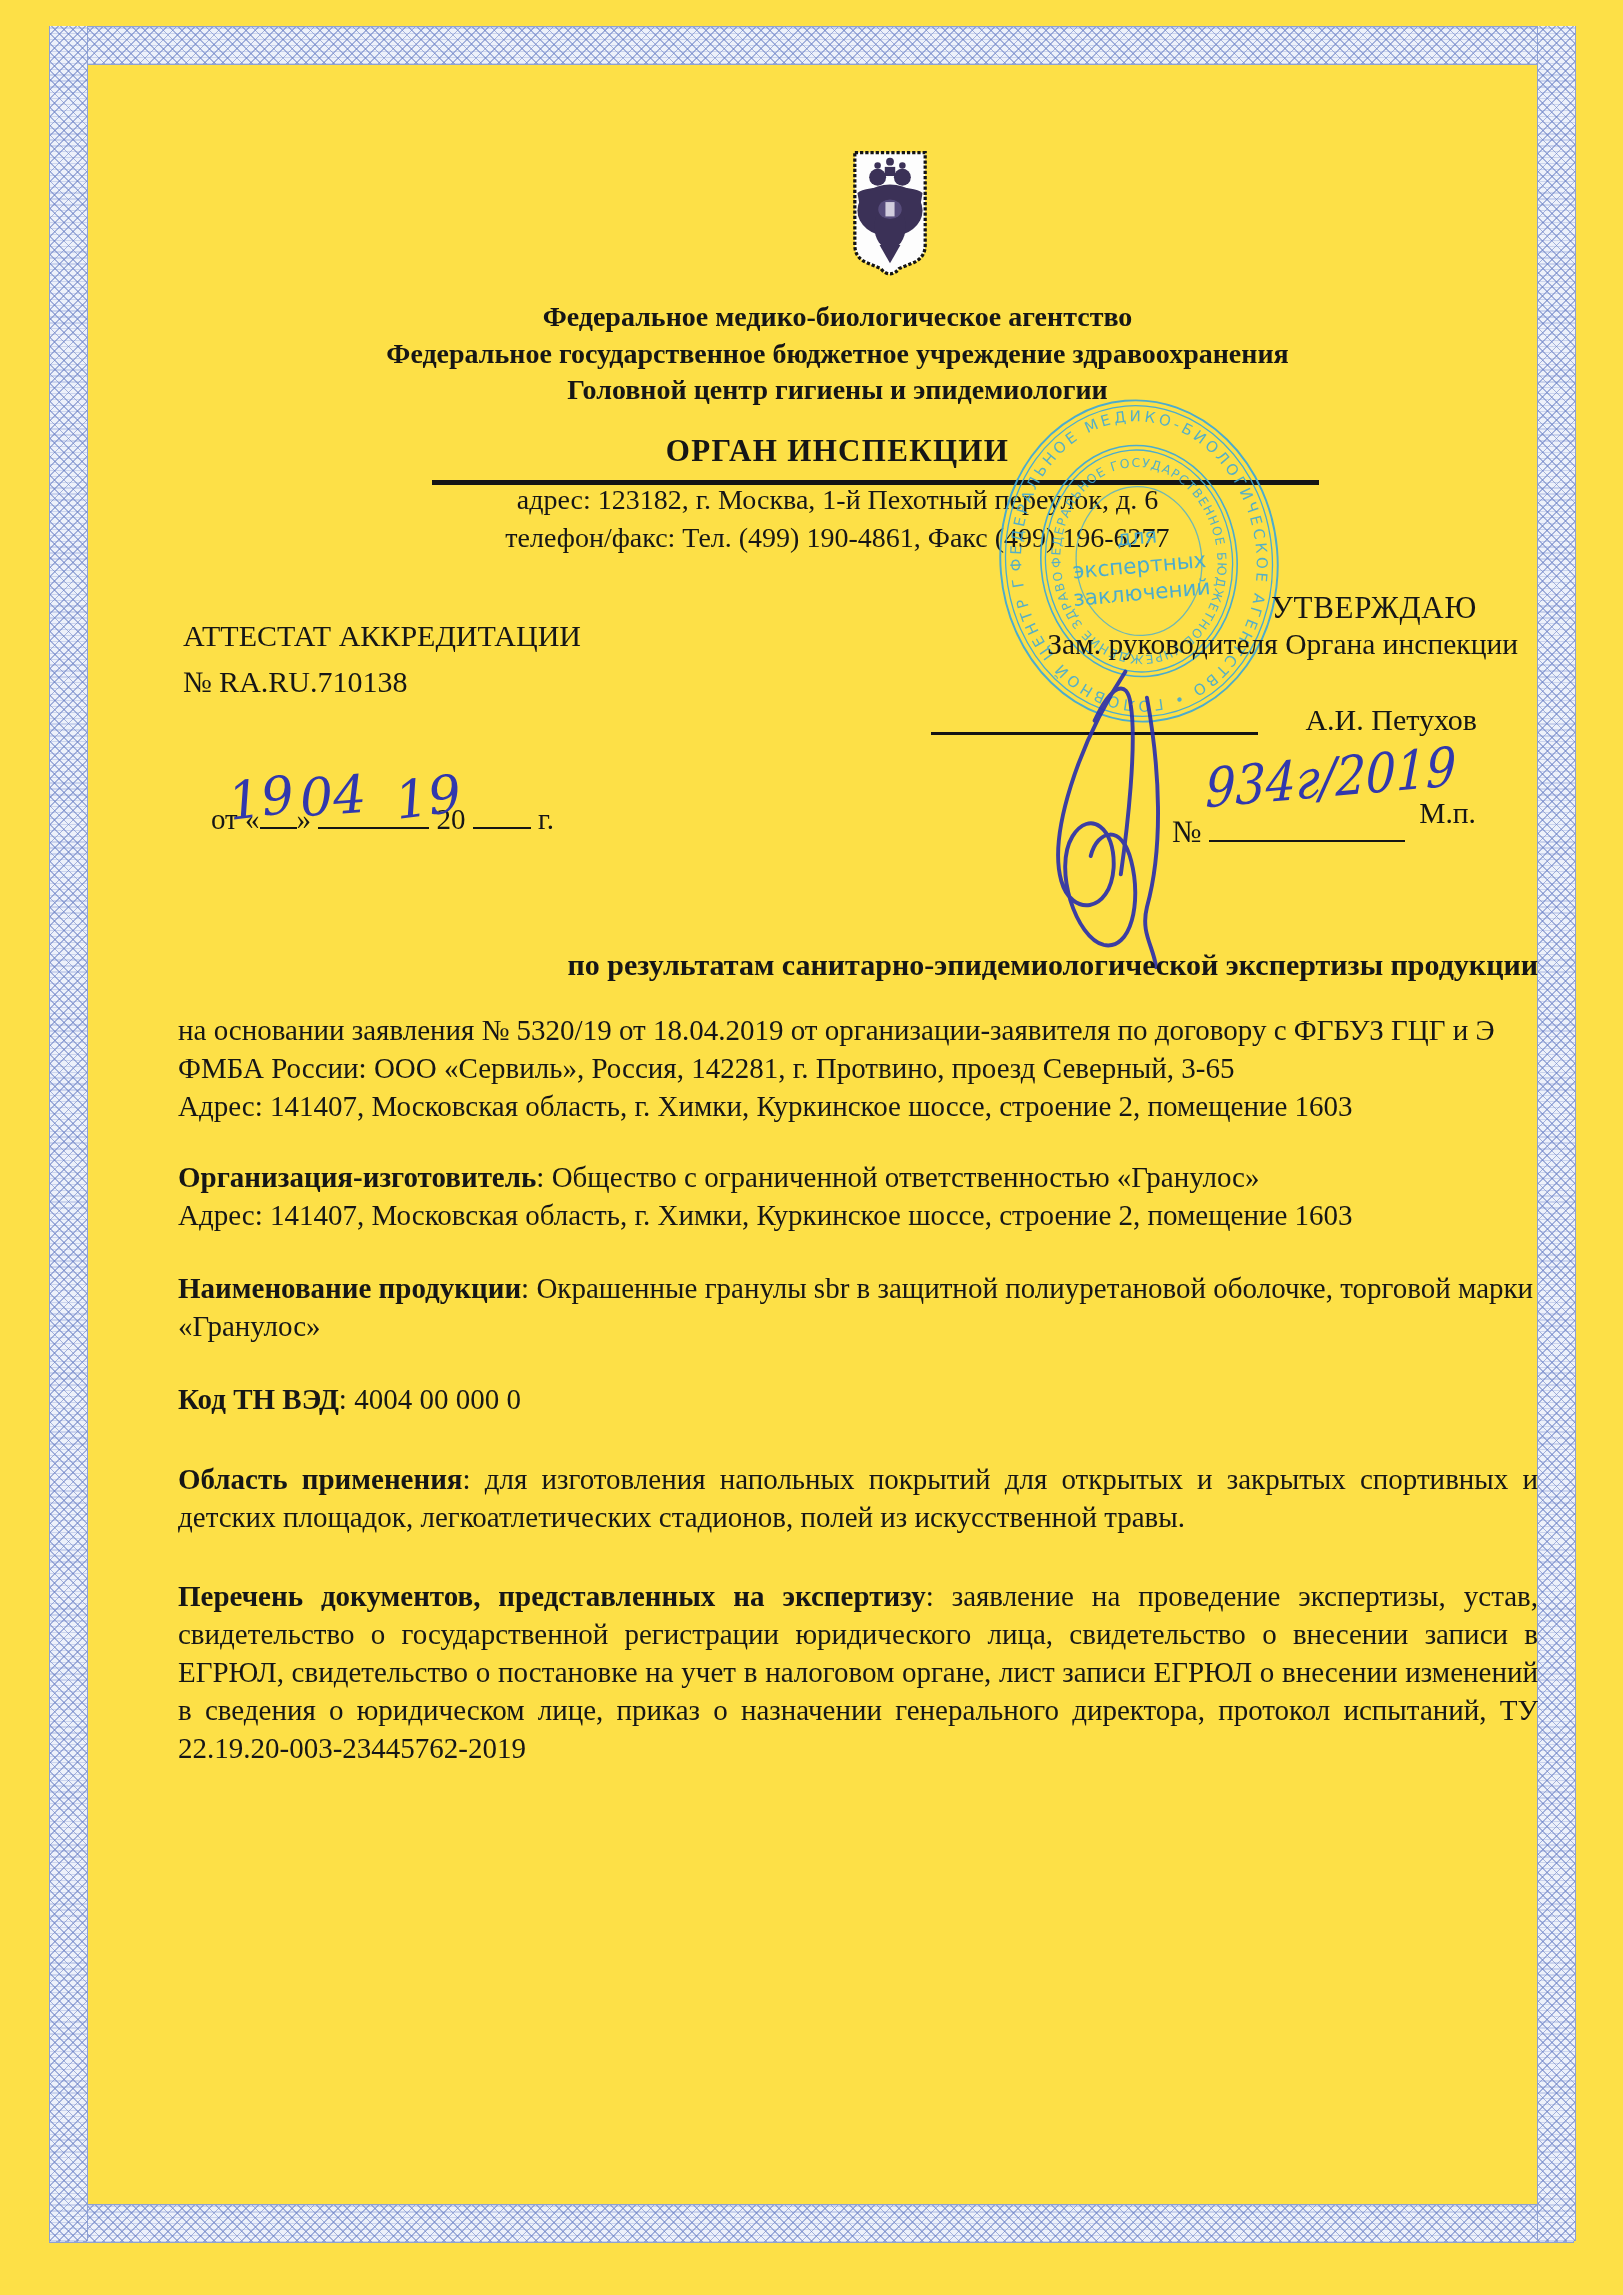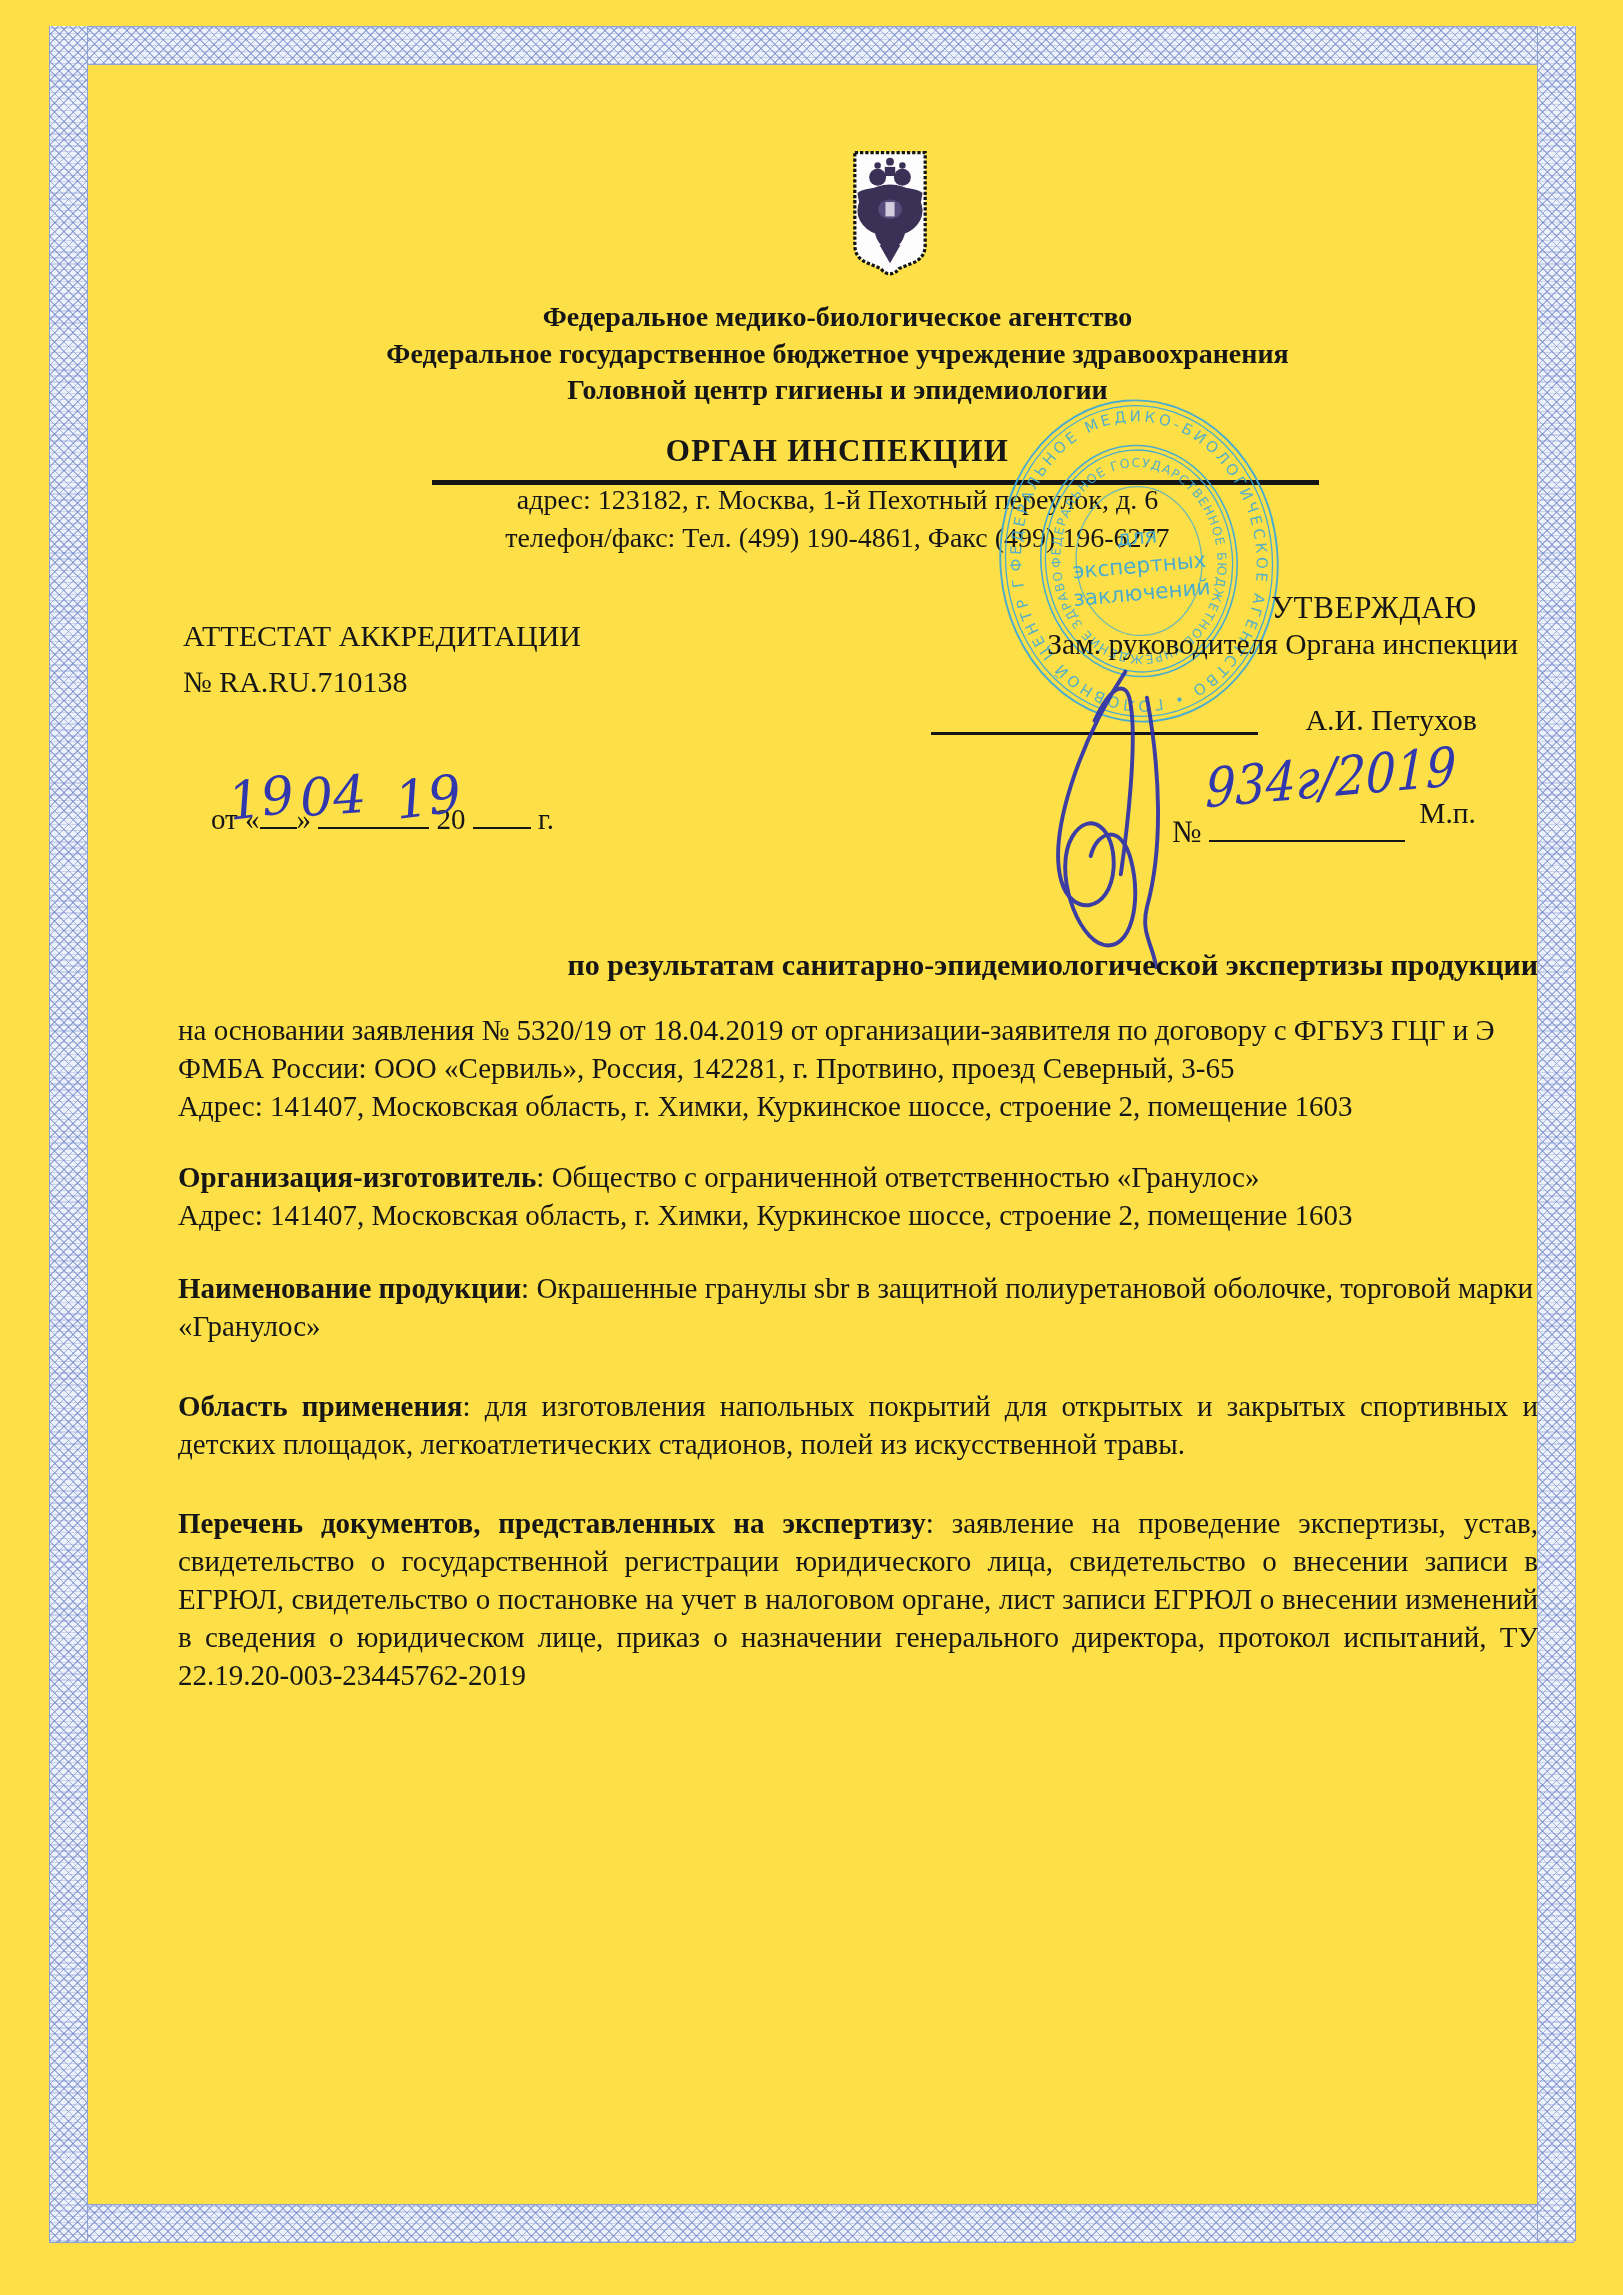--- a/index.html
+++ b/index.html
@@ -168,20 +168,21 @@
 
     <p class="p-basis">на основании заявления № 5320/19 от 18.04.2019 от организации-заявителя по договору с ФГБУЗ ГЦГ и Э ФМБА России: ООО «Сервиль», Россия, 142281, г. Протвино, проезд Северный, 3-65</p>
 
     <p>Адрес: 141407, Московская область, г. Химки, Куркинское шоссе, строение 2, помещение 1603</p>
 
     <p class="p-manufacturer"><b>Организация-изготовитель</b><span>: Общество с ограниченной ответственностью «Гранулос»</span></p>
     <p>Адрес: 141407, Московская область, г. Химки, Куркинское шоссе, строение 2, помещение 1603</p>
 
     <p class="p-product"><b>Наименование продукции</b><span>: Окрашенные гранулы sbr в защитной полиуретановой оболочке, торговой марки «Гранулос»</span></p>
 
+    <p class="p-code"><b>Код ТН ВЭД</b><span>: 4004 00 000 0</span></p>
 
     <p class="p-scope"><b>Область применения</b><span>: для изготовления напольных покрытий для открытых и закрытых спортивных и детских площадок, легкоатлетических стадионов, полей из искусственной травы.</span></p>
 
 
     <p class="p-docs"><b>Перечень документов, представленных на экспертизу</b><span>: заявление на проведение экспертизы, устав, свидетельство о государственной регистрации юридического лица, свидетельство о внесении записи в ЕГРЮЛ, свидетельство о постановке на учет в налоговом органе, лист записи ЕГРЮЛ о внесении изменений в сведения о юридическом лице, приказ о назначении генерального директора, протокол испытаний, ТУ 22.19.20-003-23445762-2019</span></p>
   </div>
 
 </div>
 
 

